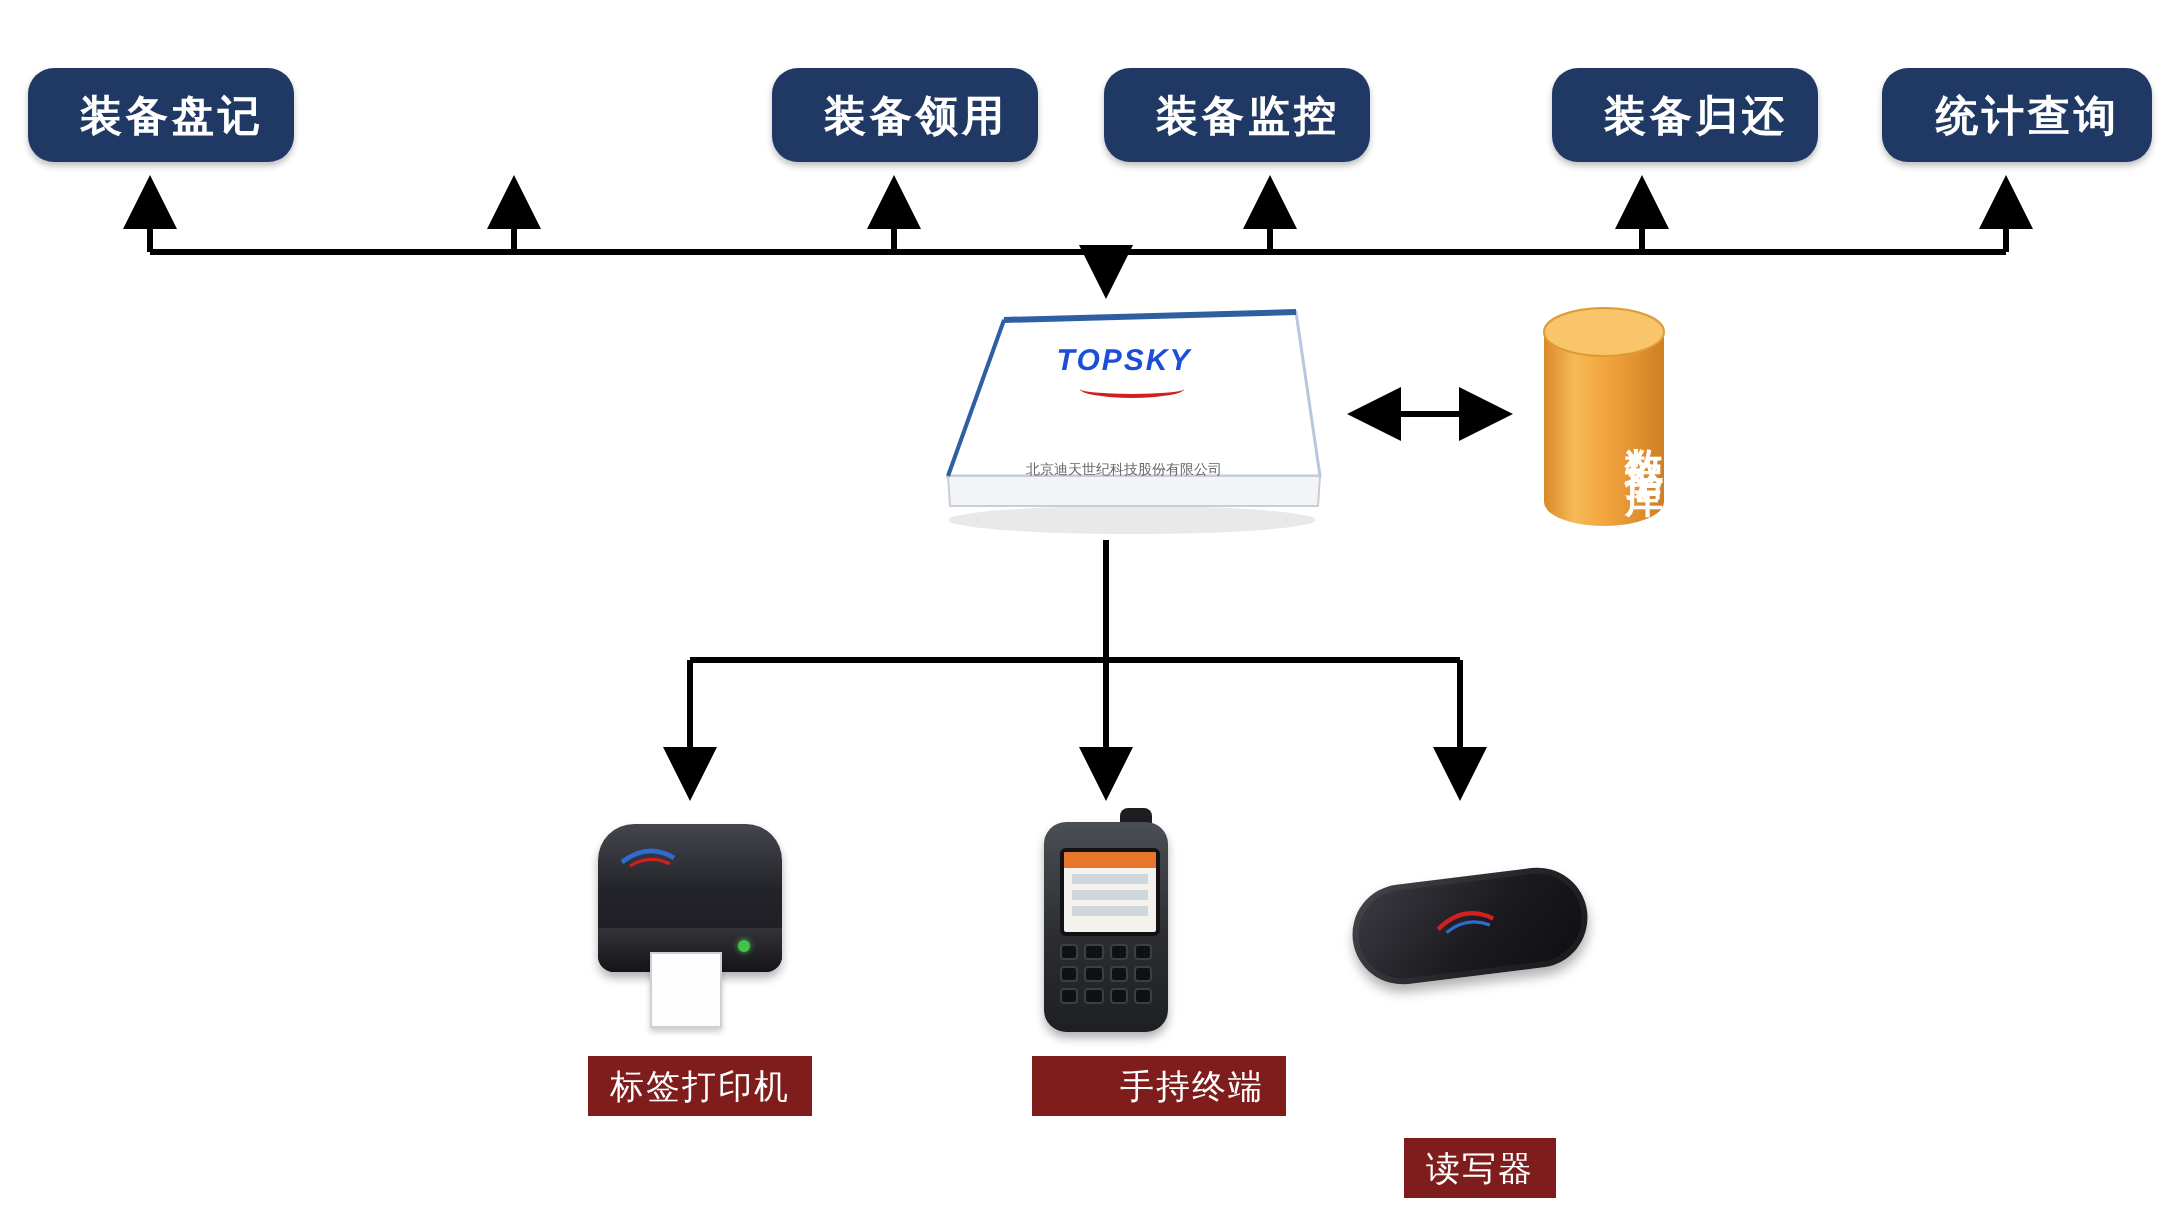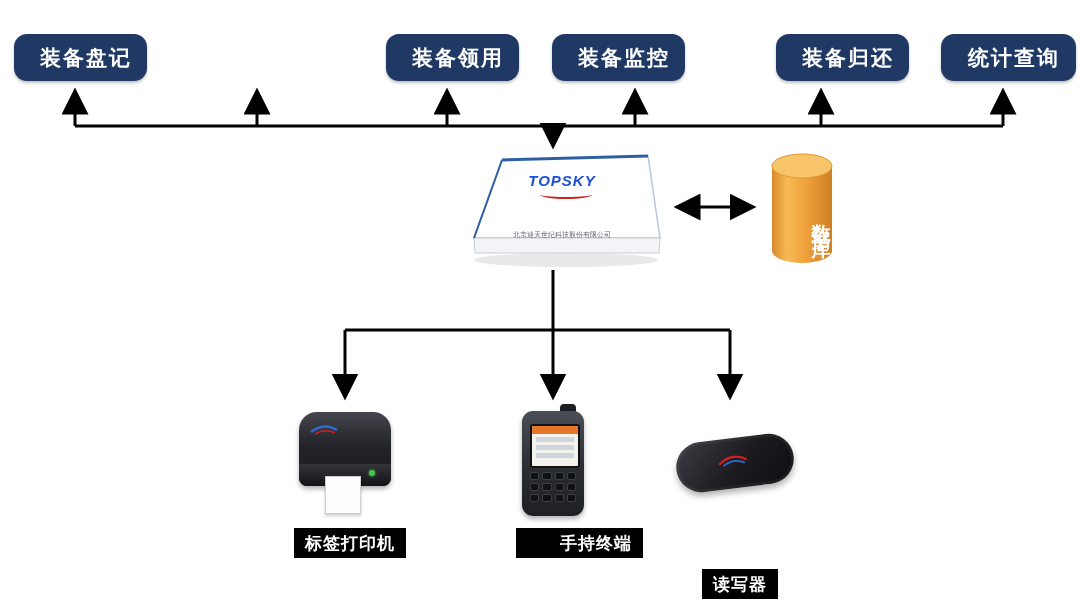--- a/index.html
+++ b/index.html
@@ -36,22 +36,22 @@
   .db-label{
     position:absolute;left:0;top:26px;width:100%;height:86px;
     display:flex;align-items:flex-start;justify-content:center;
     color:#fff;font-weight:bold;font-size:19px;
     writing-mode:vertical-rl;text-orientation:upright;letter-spacing:7px;
     text-align:center;
   }
 
   
   .green-label{
-    position:absolute;height:30px;background:#000000;color:#fff;
-    font-weight:bold;font-size:17px;letter-spacing:1px;
+    position:absolute;height:30px;background:#7f1d1d;color:#fff;
+    font-weight:normal;font-size:17px;letter-spacing:1px;
     display:flex;align-items:center;justify-content:center;padding:0 11px;
   }
 
   
   .printer{position:absolute;left:297px;top:412px;width:96px;height:102px;}
   .printer .body{
     position:absolute;left:2px;top:0;width:92px;height:74px;
     background:linear-gradient(180deg,#45454d 0%,#23232a 45%,#1b1b20 100%);
     border-radius:18px 18px 8px 8px;box-shadow:0 3px 5px rgba(0,0,0,.3);
   }

